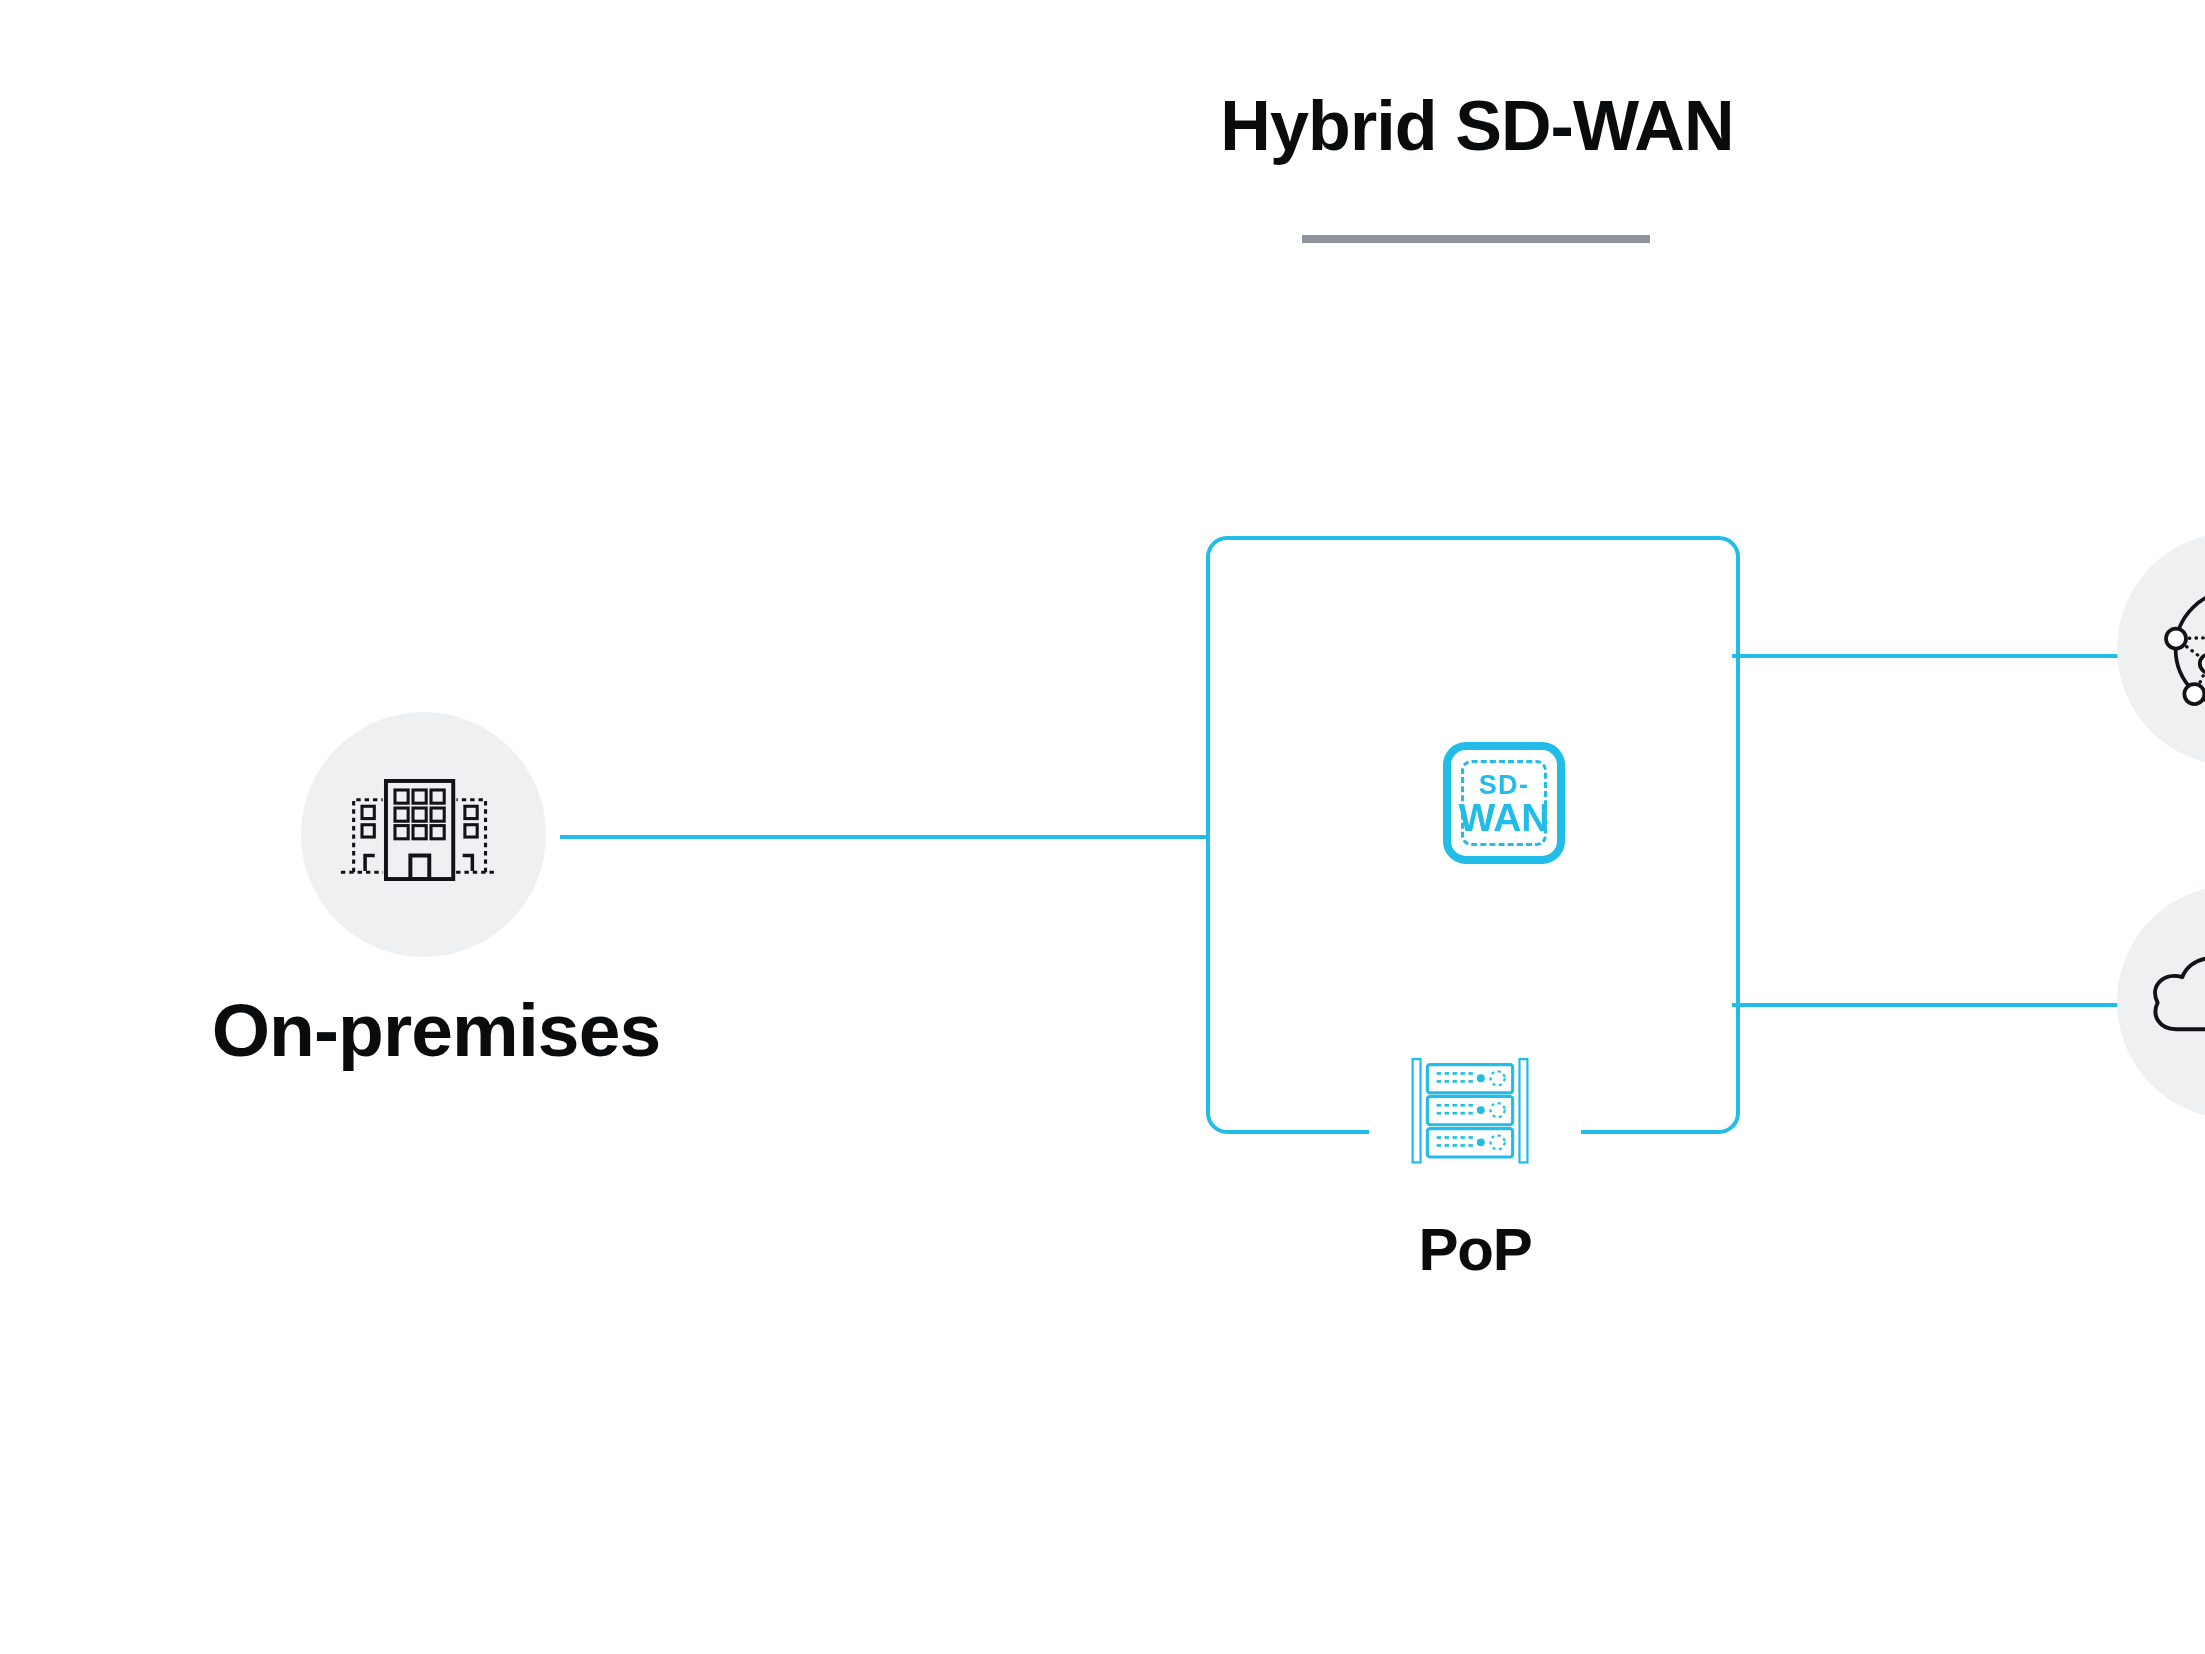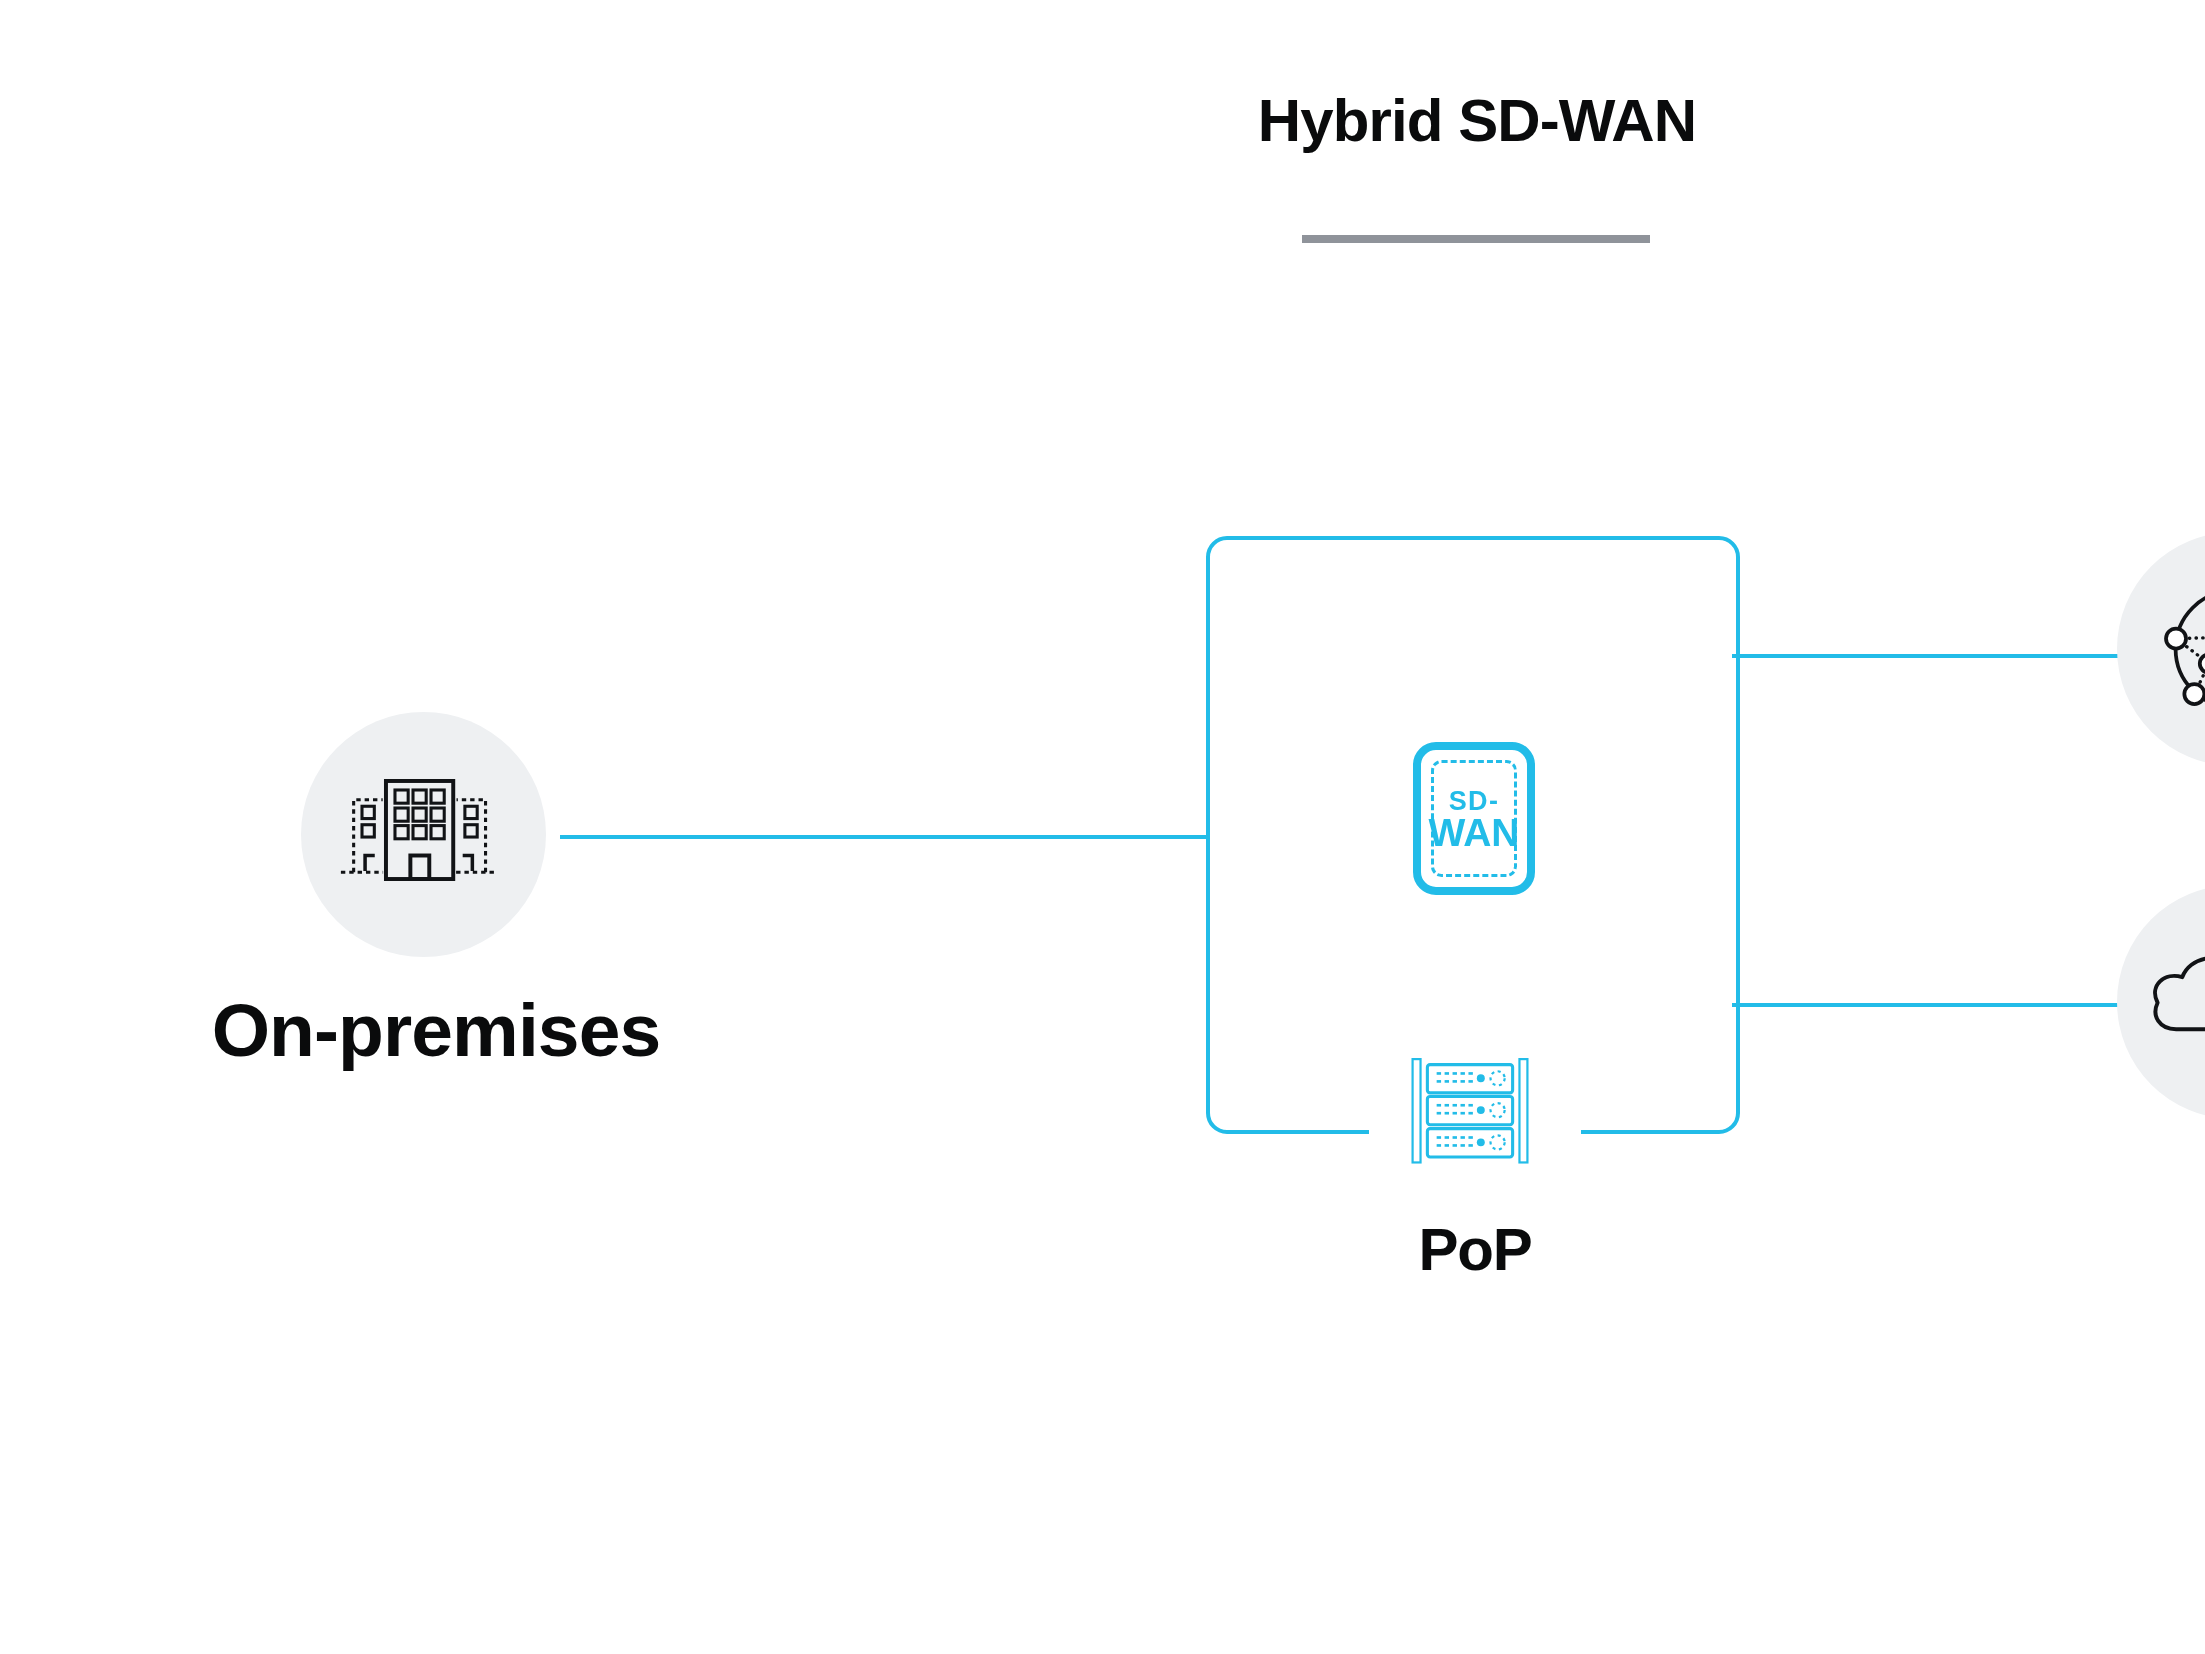--- a/index.html
+++ b/index.html
@@ -2,42 +2,42 @@
 <html style="font-size:7px"><head>
 <meta charset="utf-8">
 <style>
   html,body{margin:0;padding:0;background:#fff;}
   #canvas{position:relative;width:2941px;height:1654px;background:#ffffff;overflow:hidden;
           font-family:"Liberation Sans", sans-serif;color:#0a0b0c;}
   .abs{position:absolute;}
 
   
   .title{left:1029px;top:86px;width:896px;text-align:center;
-         font-size:60px;font-weight:700;letter-spacing:-0.9px;color:#0a0b0c;}
+         font-size:70px;font-weight:700;letter-spacing:-0.9px;color:#0a0b0c;}
   .title-underline{left:1302px;top:235px;width:348px;height:7.5px;background:#8f939a;}
 
   
   .node-circle{background:#eef0f2;border-radius:50%;}
   .circ-onprem{left:301px;top:712px;width:245px;height:245px;}
   .circ-public{left:2117px;top:532px;width:234px;height:234px;}
   .circ-private{left:2117px;top:885px;width:234px;height:234px;}
 
   
   .cline{background:#22bce8;height:4.4px;}
   .line-left{left:560px;top:835px;width:650px;}
   .line-public{left:1732px;top:654px;width:387px;}
   .line-private{left:1732px;top:1003px;width:387px;}
 
   
   .pop-box{left:1206px;top:536px;width:534px;height:598px;box-sizing:border-box;
            border:4.9px solid #22bce8;border-radius:21px;}
   .pop-box-gap{left:1369px;top:1124px;width:212px;height:17.6px;background:#ffffff;}
 
   
-  .sdwan{left:1413px;top:742px;width:122px;height:153px;box-sizing:border-box;
+  .sdwan{left:1443px;top:742px;width:122px;height:122px;box-sizing:border-box;
          background:#fff;border:8.4px solid #22bce8;border-radius:23px;}
   .sdwan-dash{position:absolute;left:10px;top:10px;right:10px;bottom:10px;
          border:3.5px dashed #22bce8;border-radius:10.6px;
          display:flex;flex-direction:column;align-items:center;justify-content:center;
          color:#22bce8;padding-top:2.6px;box-sizing:border-box;}
   .sdwan-l1{font-size:27px;line-height:26.5px;font-weight:700;letter-spacing:1.3px;}
   .sdwan-l2{font-size:39px;line-height:38px;font-weight:700;letter-spacing:0px;}
 
   
   .svg-building{left:340px;top:779px;width:157px;height:102px;}

